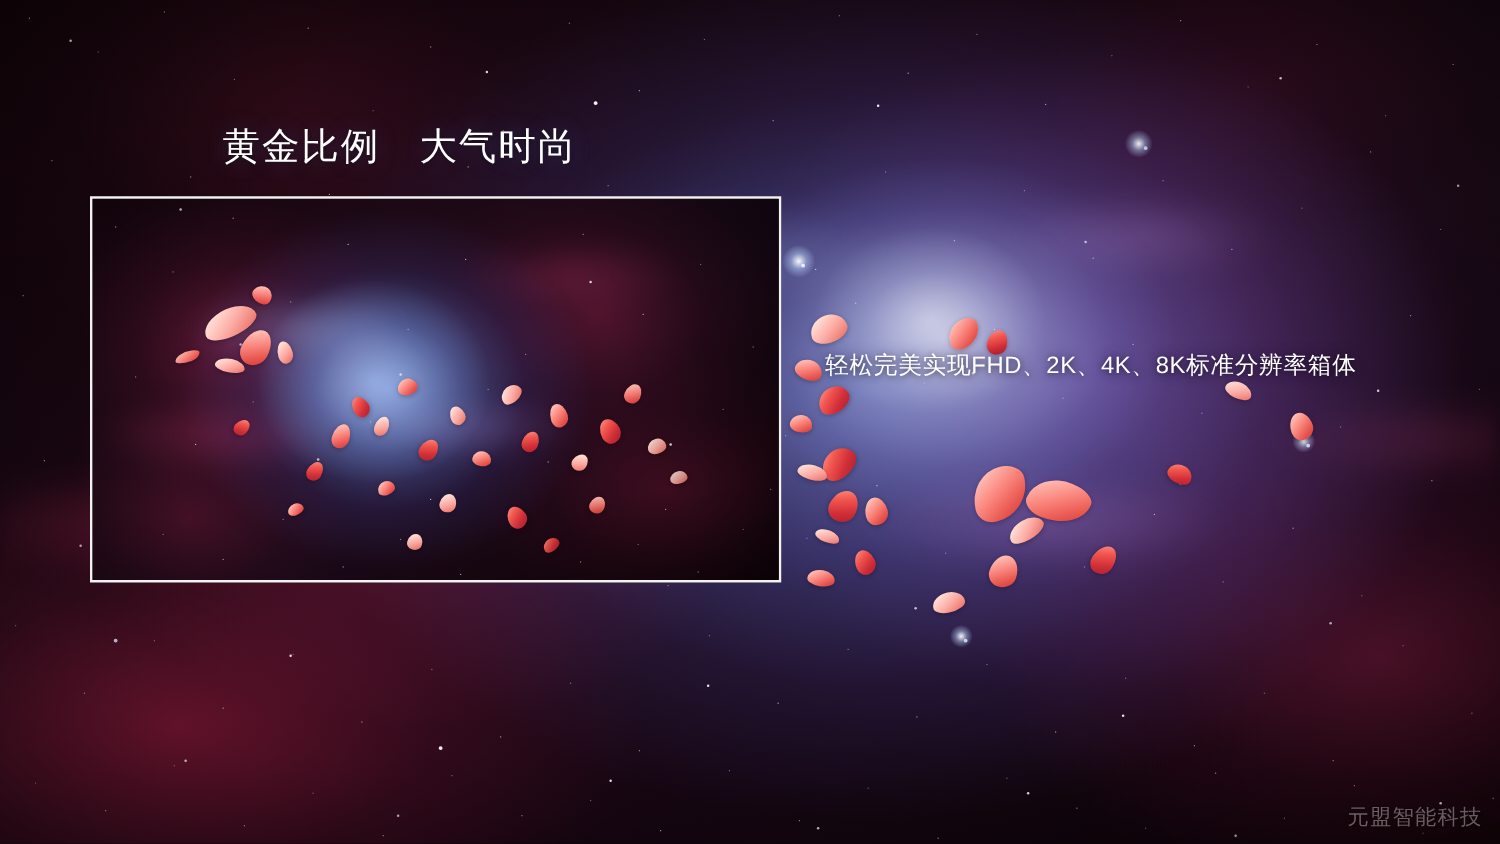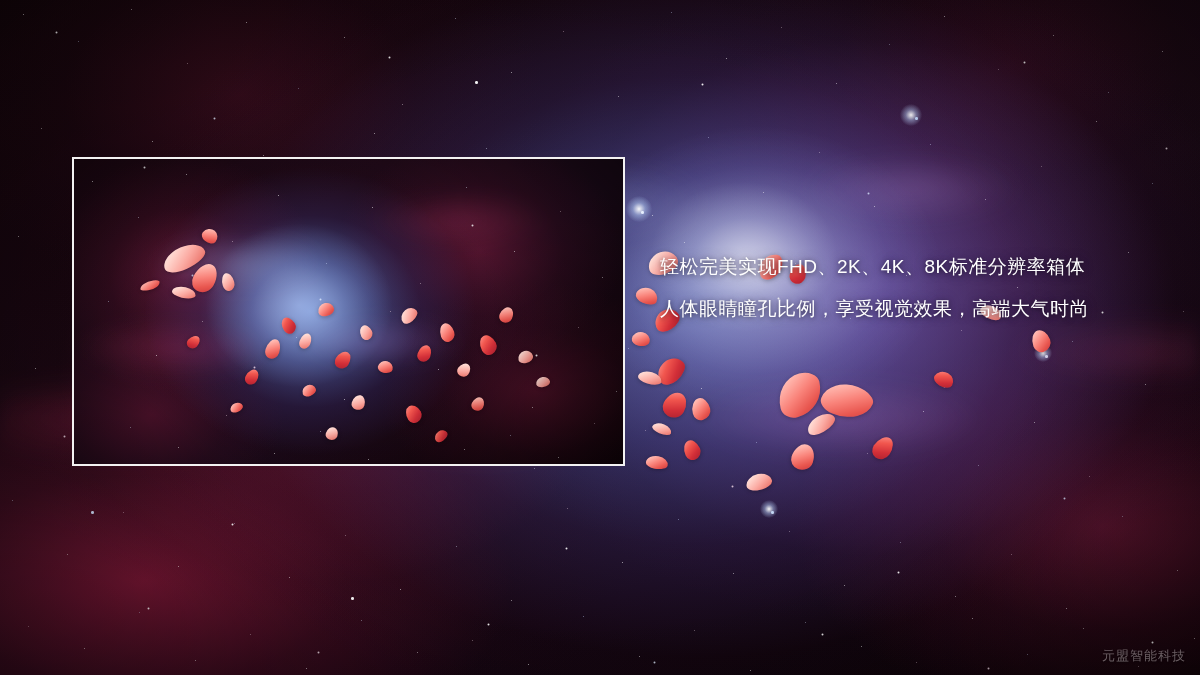--- a/index.html
+++ b/index.html
@@ -331,38 +331,38 @@
     border-radius: 60% 40% 68% 32% / 70% 30% 70% 30%;
   }
   .petal.sliver {
     border-radius: 70% 30% 62% 38% / 80% 20% 80% 20%;
   }
 
   
   .body-text {
     position: absolute;
     left: 660px;
-    top: 246px;
+    top: 272px;
     width: 500px;
   }
   .body-line {
     font-size: 19px;
     line-height: 42px;
     color: #ffffff;
     letter-spacing: 0.5px;
     white-space: nowrap;
     text-shadow: 0 1px 5px rgba(0,0,0,.55), 0 0 12px rgba(40,20,70,.45);
   }
 
   
   .watermark {
     position: absolute;
     right: 14px;
     bottom: 10px;
-    font-size: 13px;
+    font-size: 17px;
     letter-spacing: 1px;
     color: rgba(188,176,180,0.52);
     text-shadow: 0 1px 2px rgba(0,0,0,.4);
   }
 </style>
 </head>
 <body>
 
 <div id="slide">
 
@@ -375,20 +375,21 @@
   <div class="stars stars-lg"></div>
 
   <div class="star-glow" style="left:626px; top:196px; width:26px; height:26px;"></div>
   <div class="star-glow" style="left:900px; top:104px; width:22px; height:22px;"></div>
   <div class="star-glow" style="left:226px; top:412px; width:20px; height:20px;"></div>
   <div class="star-glow" style="left:1034px; top:344px; width:18px; height:18px;"></div>
   <div class="star-glow" style="left:760px; top:500px; width:18px; height:18px;"></div>
 
   <div class="bg-layer bg-vignette"></div>
 
+  <div class="slide-title">黄金比例　大气时尚</div>
 
   <div class="frame-panel">
     <div class="frame-inner">
       <div class="panel-neb"></div>
       <div class="panel-wisps"></div>
       <div class="panel-stars"></div>
 
       <div class="petal pale" style="left:88px;  top:88px;  width:44px; height:22px; transform:rotate(-24deg);"></div>
       <div class="petal" style="left:120px; top:104px; width:22px; height:30px; transform:rotate(28deg);"></div>
       <div class="petal sliver" style="left:66px;  top:122px; width:20px; height:9px;  transform:rotate(-8deg);"></div>
@@ -442,18 +443,17 @@
   <div class="petal pale" style="left:746px; top:474px; width:26px; height:16px; transform:rotate(-12deg);"></div>
   <div class="petal deep" style="left:874px; top:436px; width:18px; height:24px; transform:rotate(34deg);"></div>
   <div class="petal curl" style="left:758px; top:256px; width:26px; height:22px; transform:rotate(-22deg);"></div>
   <div class="petal deep" style="left:790px; top:264px; width:16px; height:20px; transform:rotate(14deg);"></div>
   <div class="petal pale" style="left:980px; top:306px; width:22px; height:13px; transform:rotate(26deg);"></div>
   <div class="petal" style="left:1032px; top:330px; width:18px; height:22px; transform:rotate(-20deg);"></div>
   <div class="petal deep" style="left:934px; top:372px; width:20px; height:15px; transform:rotate(30deg);"></div>
 
   <div class="body-text">
     <div class="body-line">轻松完美实现FHD、2K、4K、8K标准分辨率箱体</div>
-    <div class="body-line">人体眼睛瞳孔比例，享受视觉效果，高端大气时尚</div>
   </div>
 
   <div class="watermark">元盟智能科技</div>
 
 </div>
 
 </body></html>

